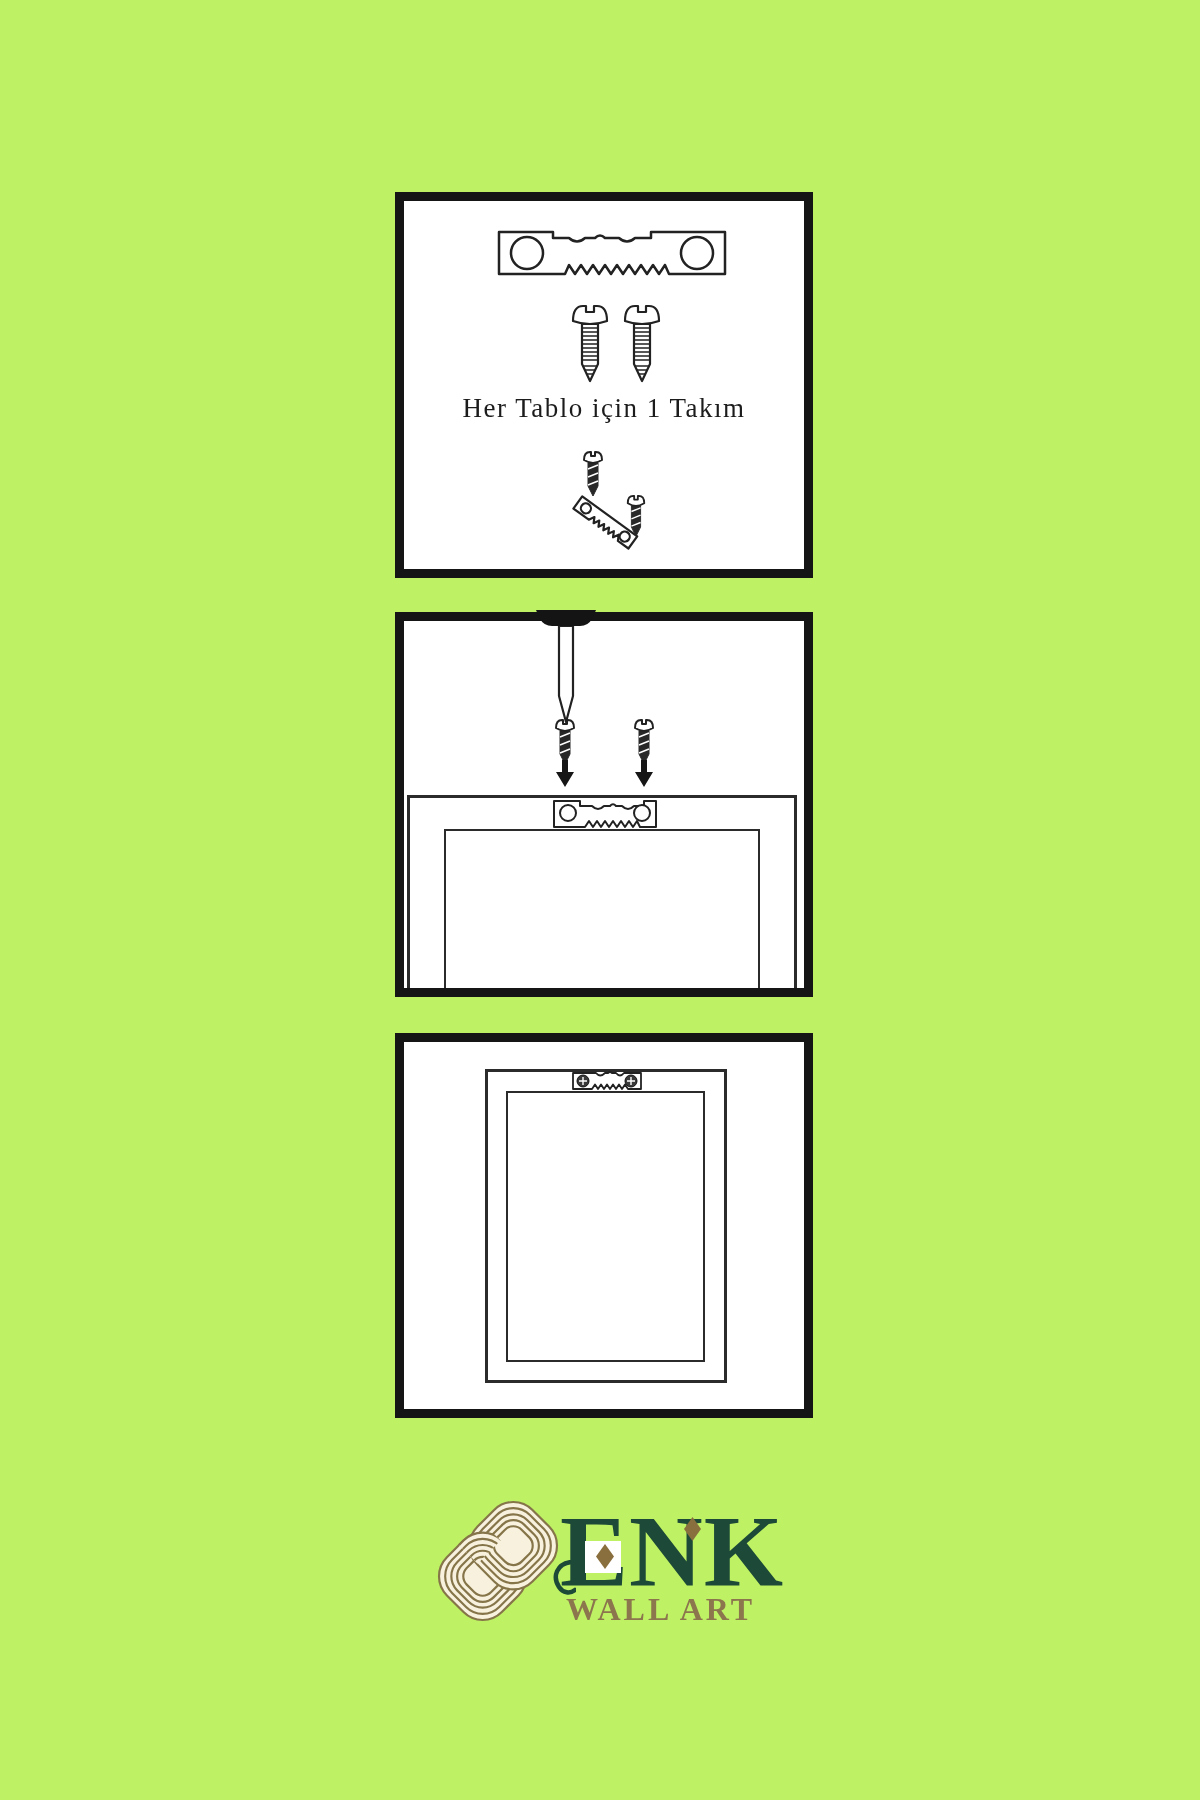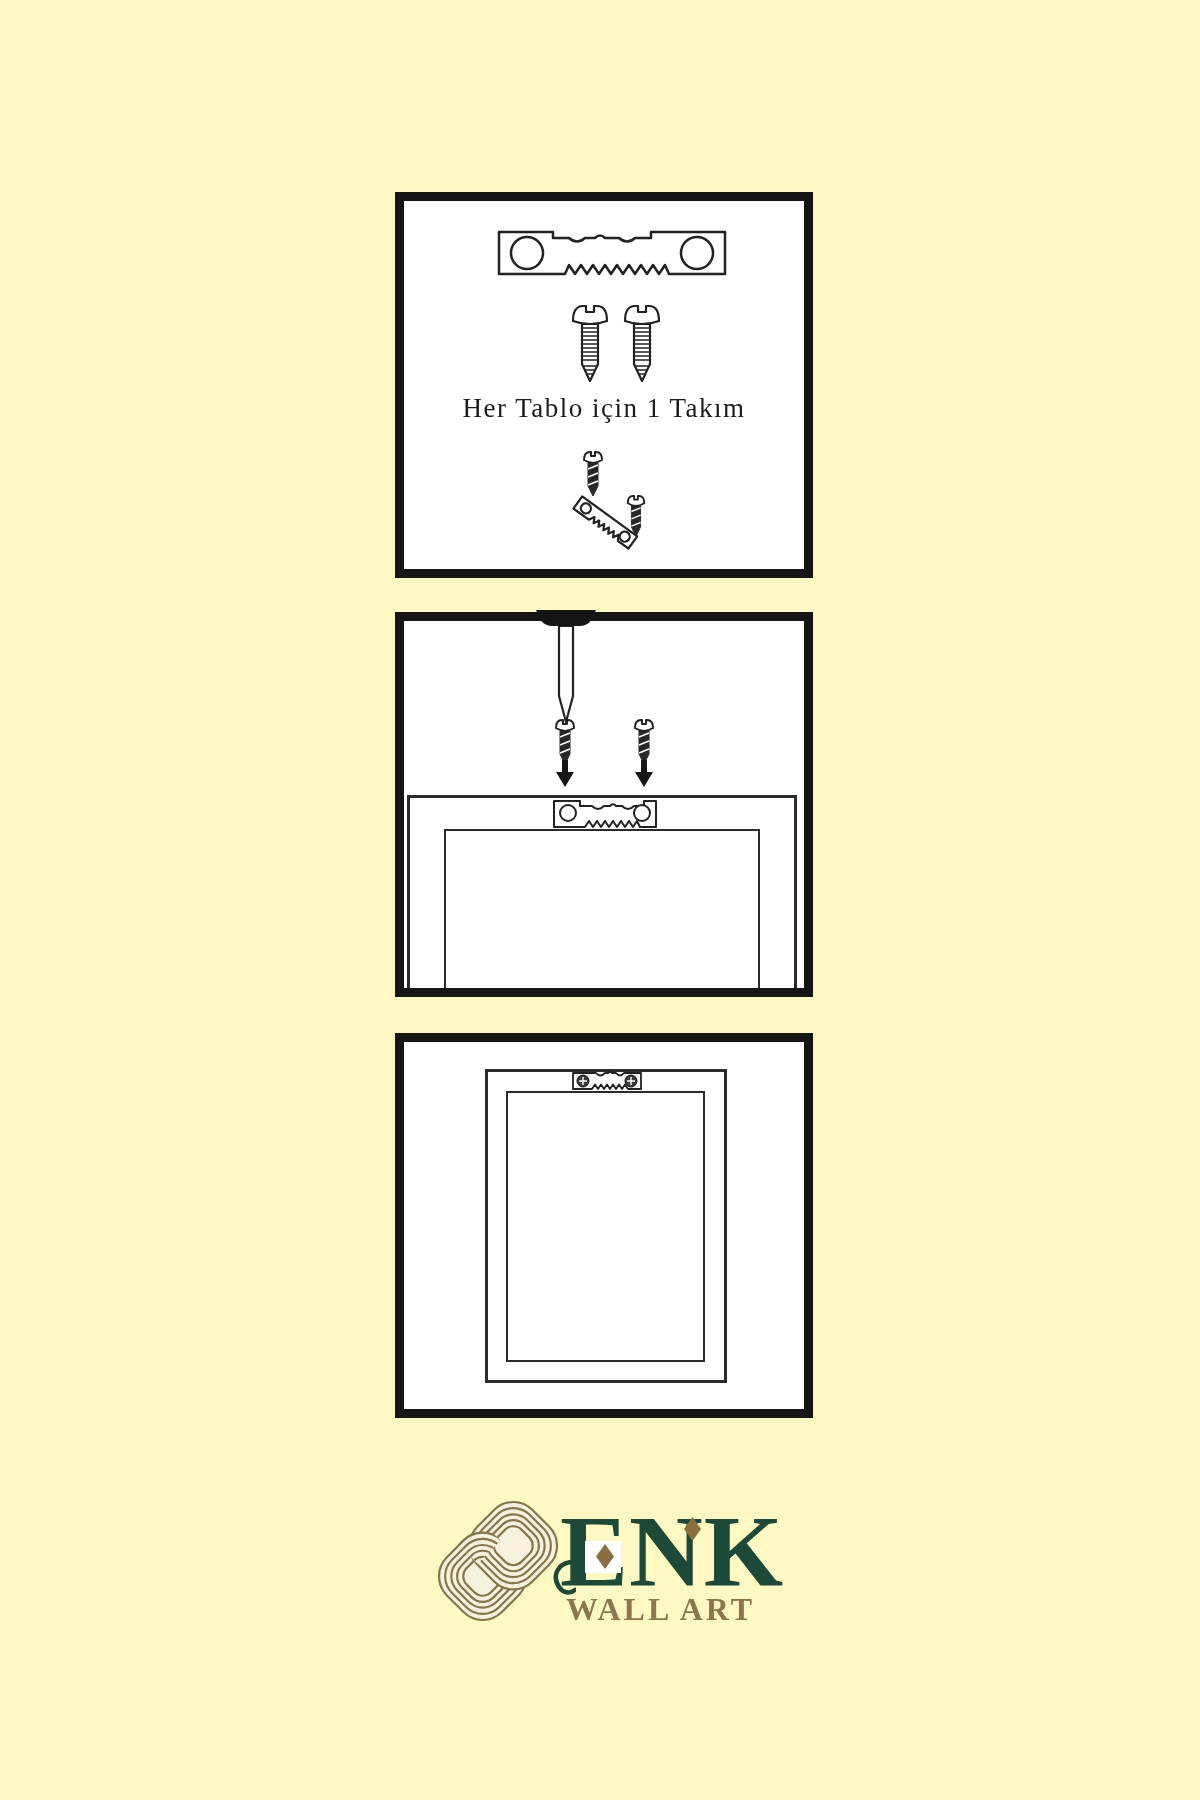--- a/index.html
+++ b/index.html
@@ -1,17 +1,17 @@
 <!DOCTYPE html>
 <html><head>
 <meta charset="utf-8">
 <style>
   html,body{margin:0;padding:0;background:#ffffff;}
   #stage{
-    position:relative;width:1200px;height:1800px;background:#fef9c3;overflow:hidden;
+    position:relative;width:1200px;height:1800px;background:#bef264;overflow:hidden;
     font-family:"Liberation Serif", serif;
   }
   .panel{
     position:absolute;left:395px;width:418px;height:386px;
     border:9px solid #151515;background:#ffffff;box-sizing:border-box;
   }
   .abs{position:absolute;}
   .caption{
     position:absolute;left:395px;width:418px;text-align:center;
     font-size:27px;letter-spacing:1.5px;color:#1c1c1c;font-weight:400;

